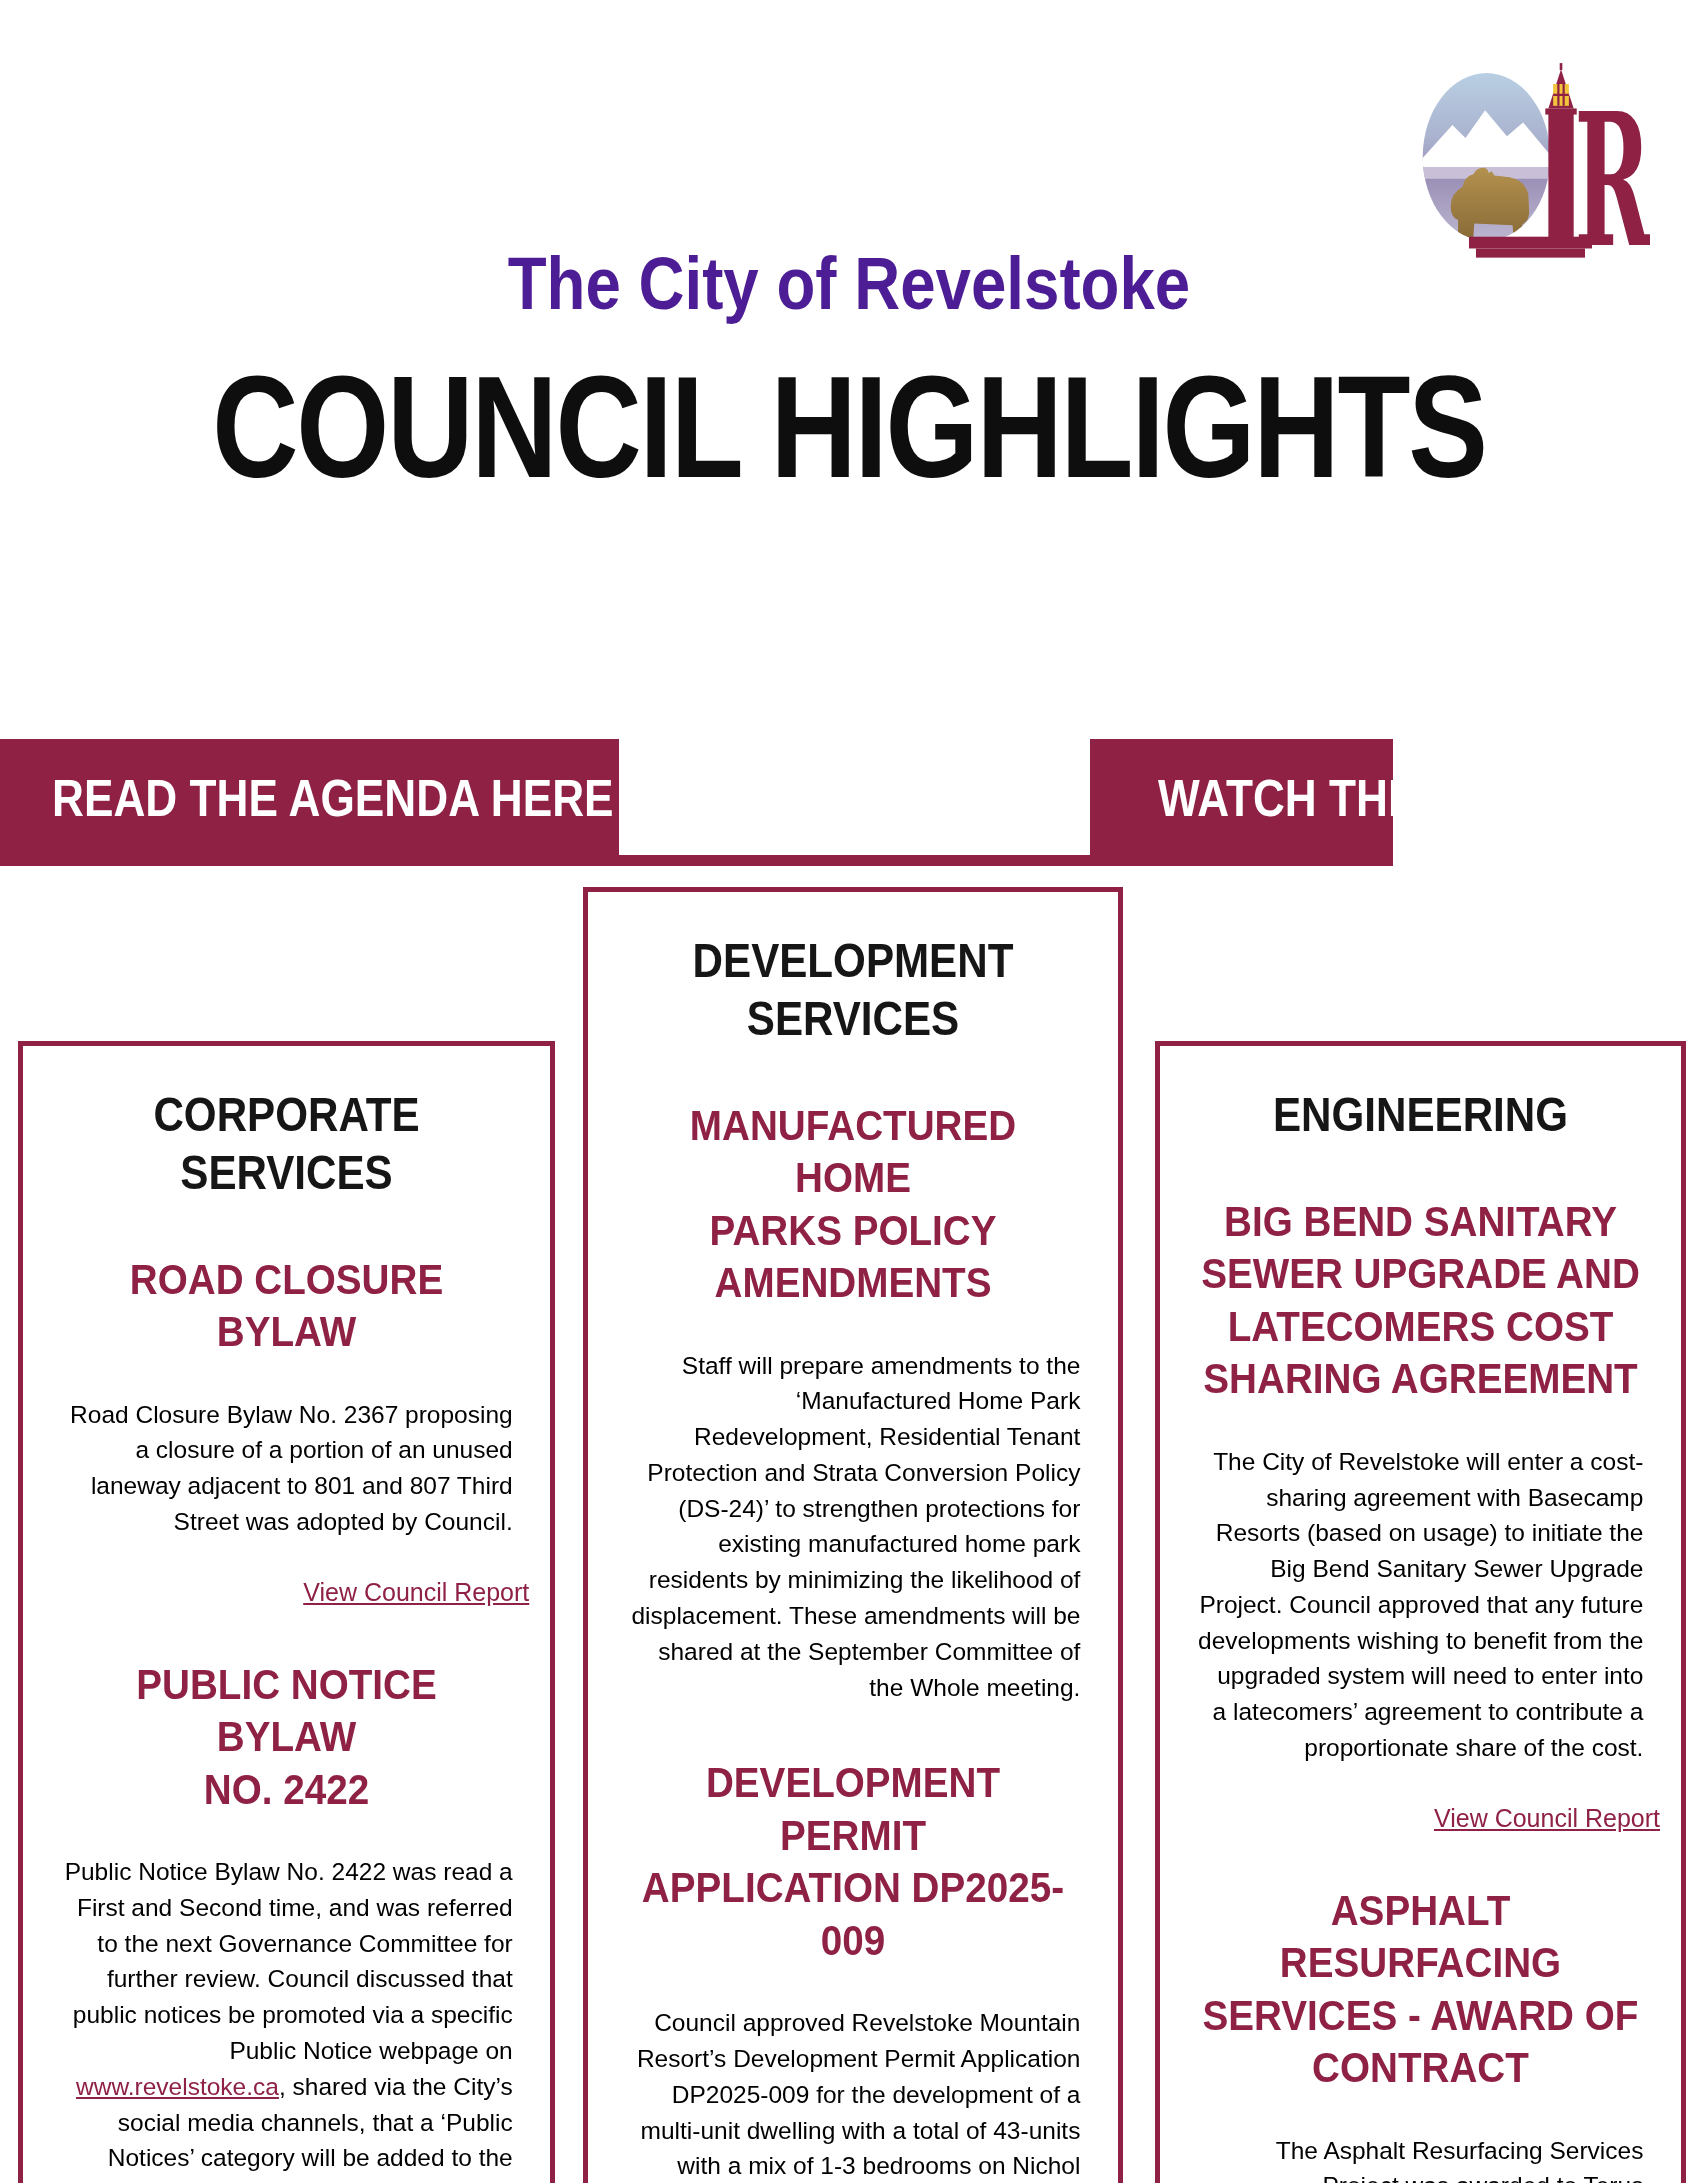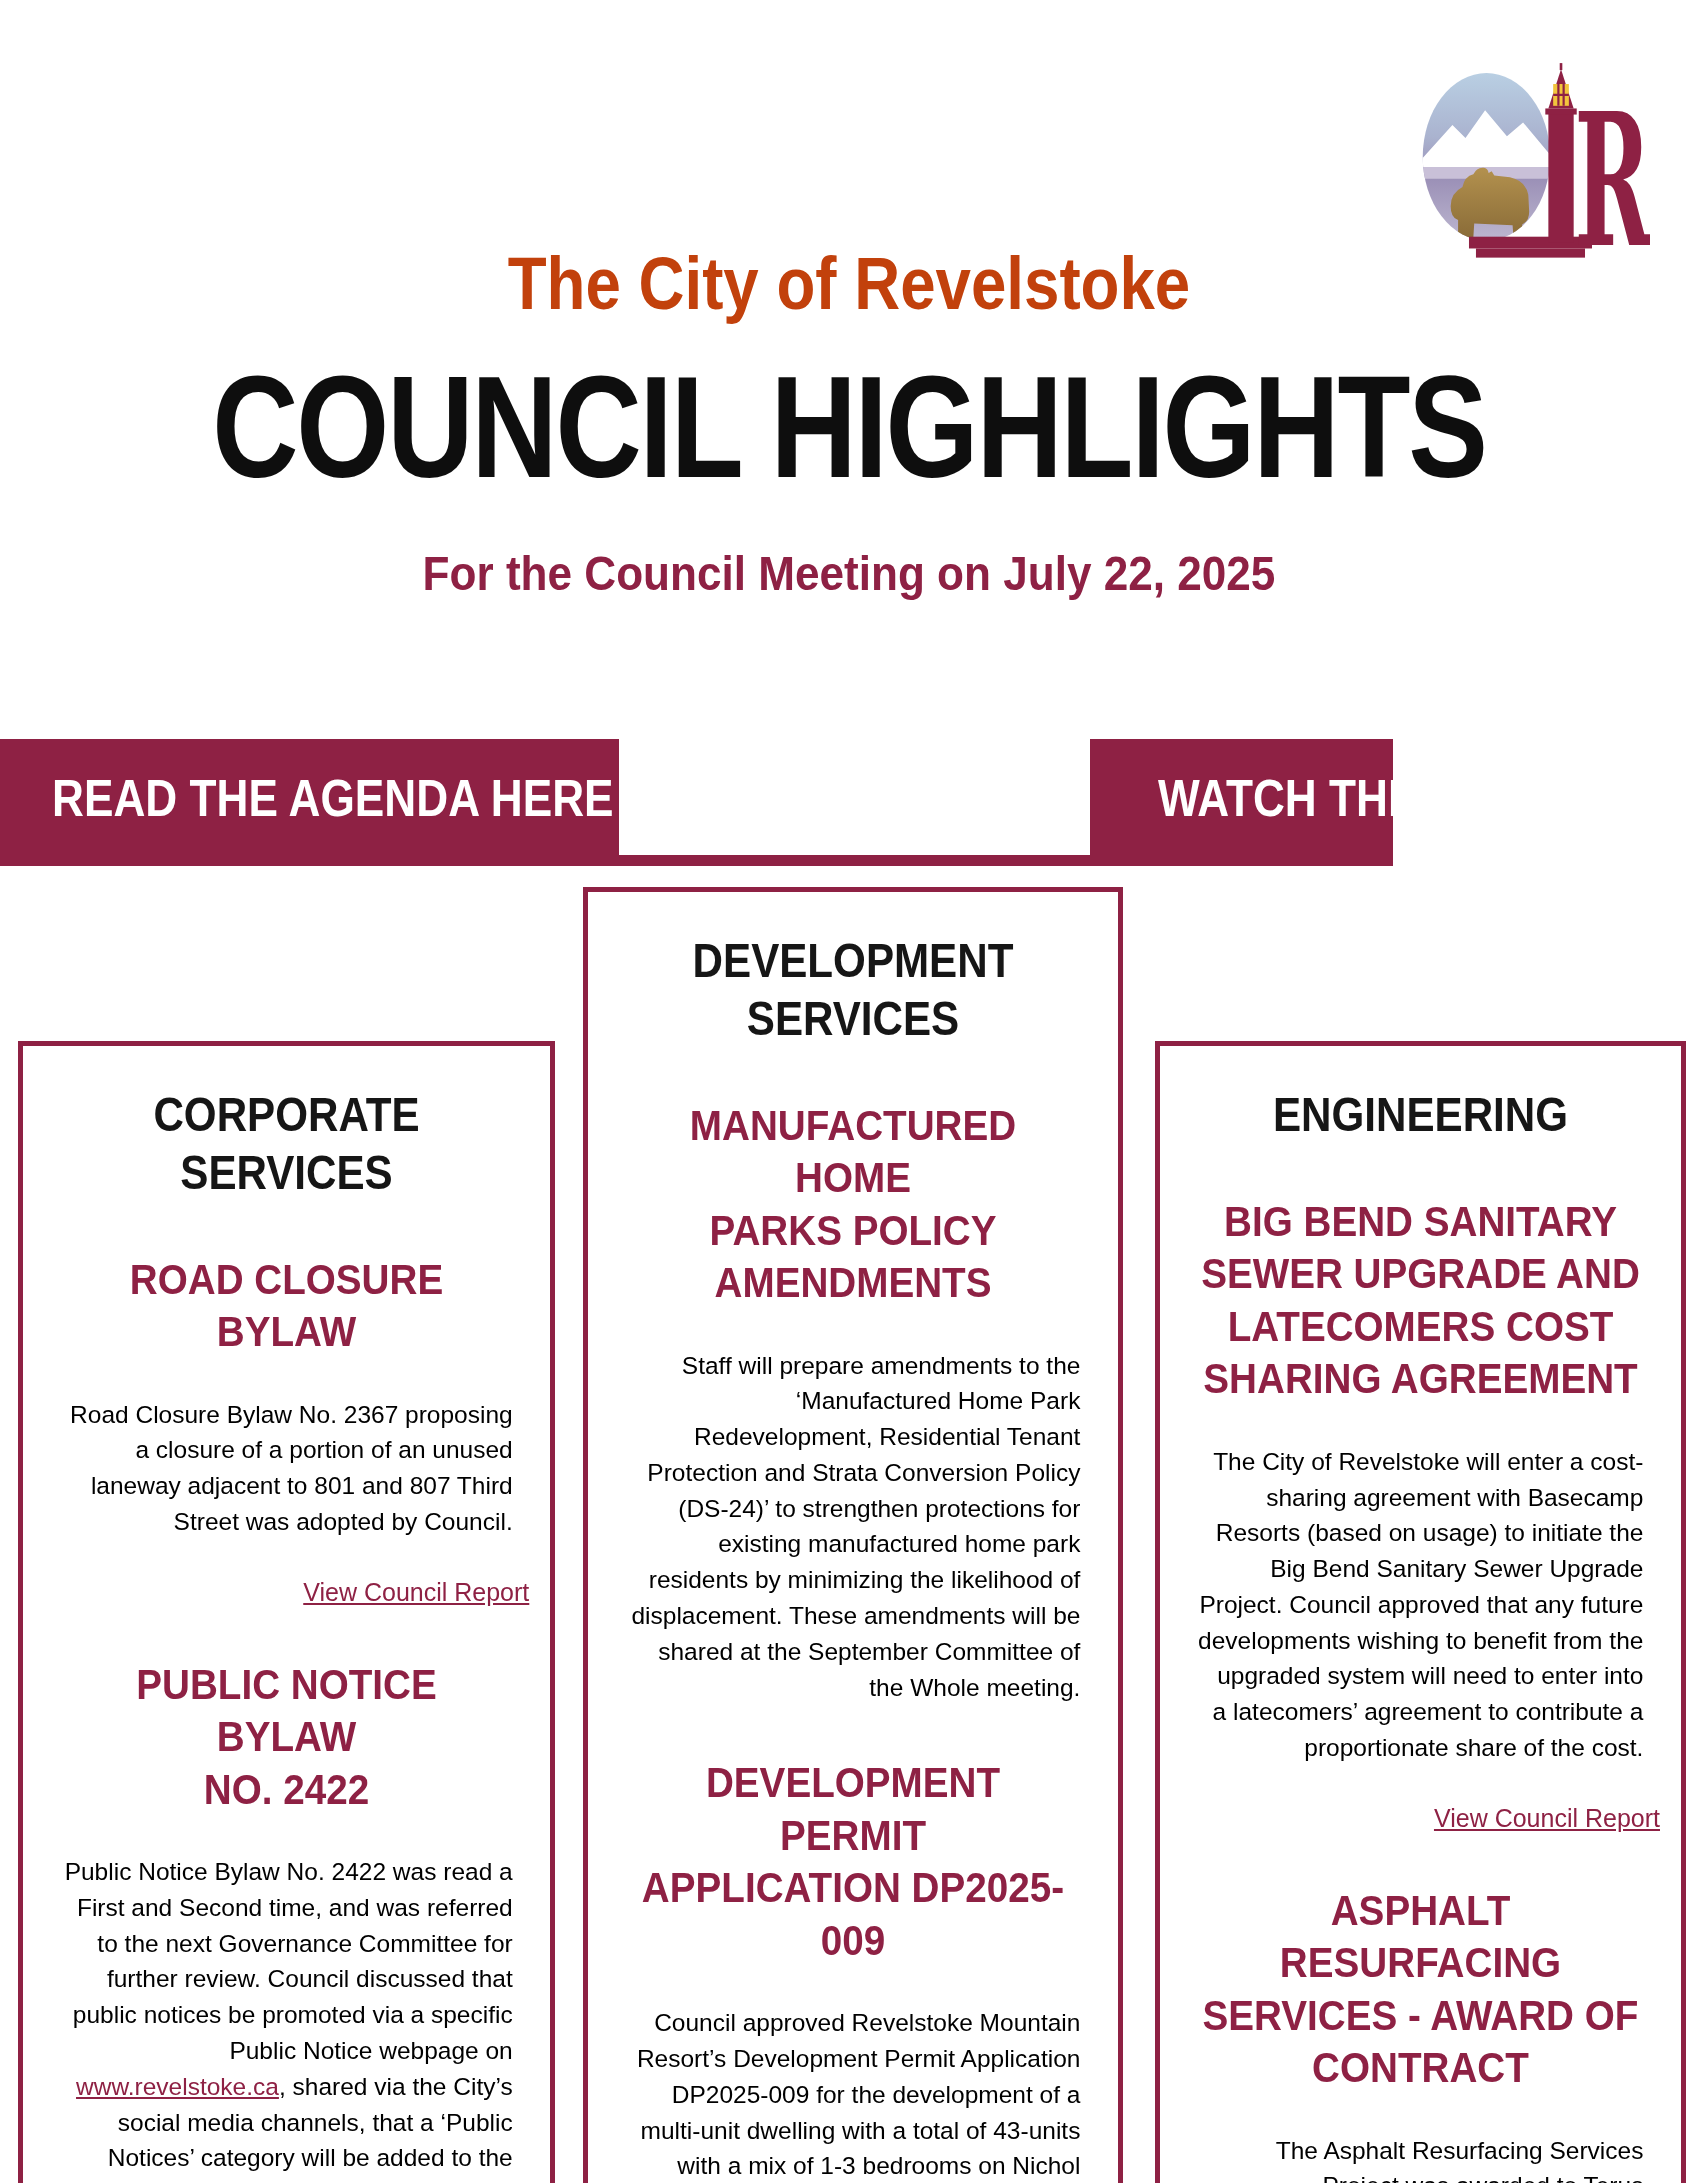--- a/index.html
+++ b/index.html
@@ -5,21 +5,21 @@
   html,body{margin:0;padding:0;background:#ffffff;}
   .page{
     position:relative;width:1698px;height:2620px;background:#fff;
     font-family:"Liberation Sans",sans-serif;color:#000;overflow:hidden;
   }
   .cxc{display:block;transform:scaleX(.86);transform-origin:50% 50%;white-space:pre-line;}
   .cxl{display:inline-block;transform:scaleX(.85);transform-origin:0 50%;white-space:nowrap;}
 
   
   .org-title{position:absolute;left:0;top:241px;width:100%;text-align:center;
-    font-size:74px;font-weight:bold;color:#c2410c;}
+    font-size:74px;font-weight:bold;color:#4c1d95;}
   .main-title{position:absolute;left:0;top:345px;width:100%;text-align:center;
     font-size:144px;font-weight:bold;color:#0e0e0e;letter-spacing:-2.6px;}
   .sub-title{position:absolute;left:0;top:545px;width:100%;text-align:center;
     font-size:49px;font-weight:bold;color:var(--maroon);}
   :root{--maroon:#8E2144;}
 
   
   .logo{position:absolute;left:1421px;top:63px;width:229px;height:203px;}
 
   
@@ -85,23 +85,20 @@
     <path d="M315,48 L315,98 M327,48 L327,98 M303,73 L339,73" stroke="#8E2144" stroke-width="5"></path>
     <text transform="translate(352,418) scale(0.5,1)" font-family="DejaVu Serif, serif" font-weight="bold" font-size="420" fill="#8E2144">R</text>
   </svg>
 
   <div class="org-title">
     <span class="cxc">The City of Revelstoke</span>
   </div>
   <div class="main-title">
     <span class="cxc" style="transform:scaleX(.83)">COUNCIL HIGHLIGHTS</span>
   </div>
-  <div class="sub-title">
-    <span class="cxc" style="transform:scaleX(.9)">For the Council Meeting on July 22, 2025</span>
-  </div>
 
   <div class="banner">
     <div class="banner-notch"></div>
     <div class="banner-btn left">
       <span class="cxl">READ THE AGENDA HERE</span>
     </div>
     <div class="banner-btn right">
       <span class="cxl">WATCH THE VIDEO HERE</span>
     </div>
   </div>

